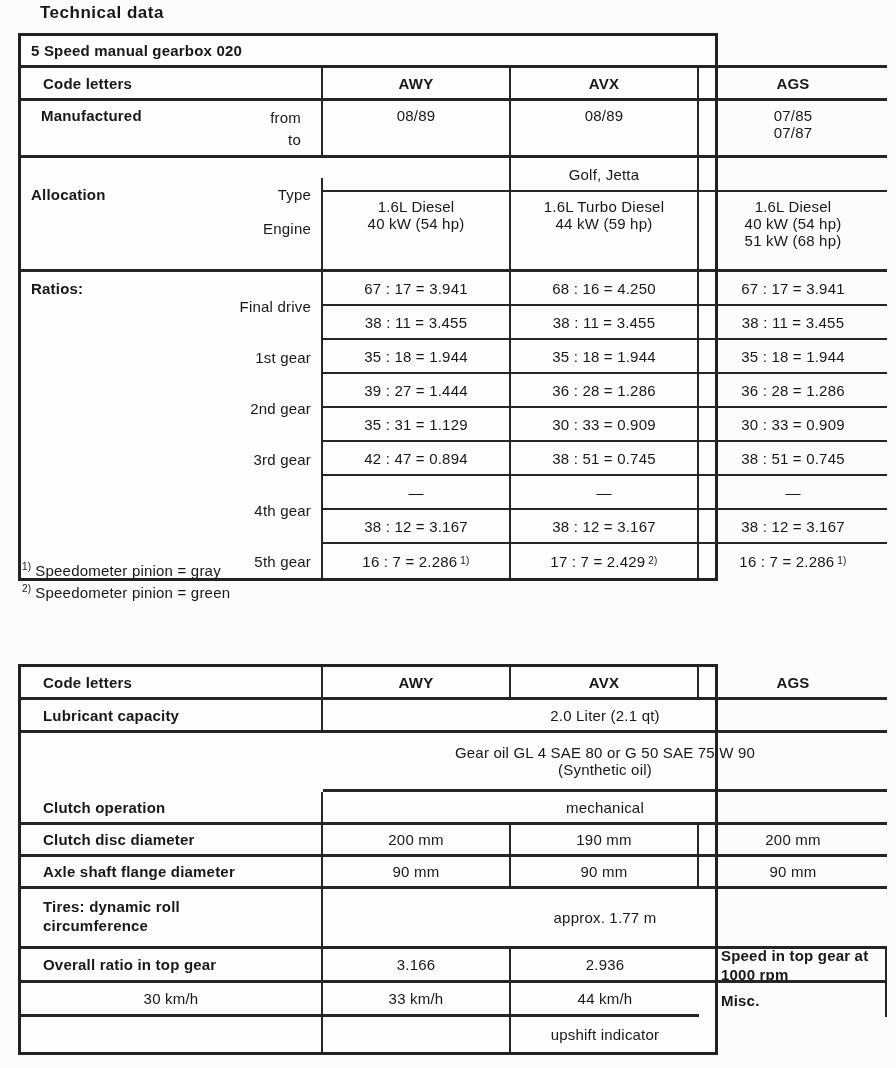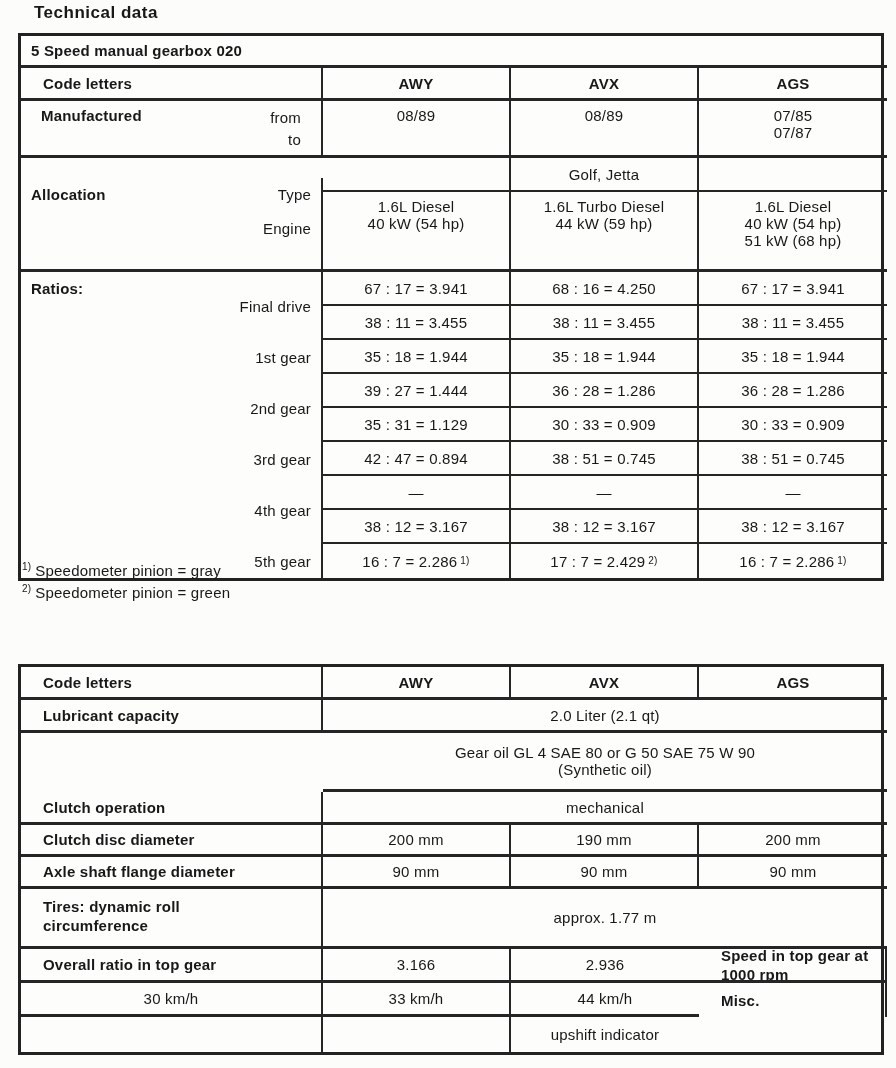--- a/index.html
+++ b/index.html
@@ -4,26 +4,26 @@
 <style>
   * { margin:0; padding:0; box-sizing:border-box; }
   html,body { background:#e8e8e6; }
   .page {
     position:relative; width:896px; height:1068px; margin:0 auto;
     background:#fcfcfa; color:#181818;
     font-family:"Liberation Sans","DejaVu Sans",sans-serif;
     font-size:15px; letter-spacing:0.2px;
   }
   .page-title {
-    position:absolute; left:34px; top:3px;
+    position:absolute; left:40px; top:3px;
     font-size:17px; font-weight:bold; letter-spacing:0.5px;text-align:center;
   }
   
   .tbl {
-    position:absolute; left:18px; width:866px;
+    position:absolute; left:18px; width:700px;
     display:grid; grid-template-columns:302px 188px 188px 188px;
     border:3px solid #222; background:#fdfdfc;
   }
   .c {
     border-right:2px solid #252525; border-bottom:2px solid #252525;
     display:flex; align-items:center; justify-content:center;
     text-align:center; white-space:pre-line; overflow:hidden;
     padding:2px 6px;
   }
   .c.lastcol { border-right:none; }

